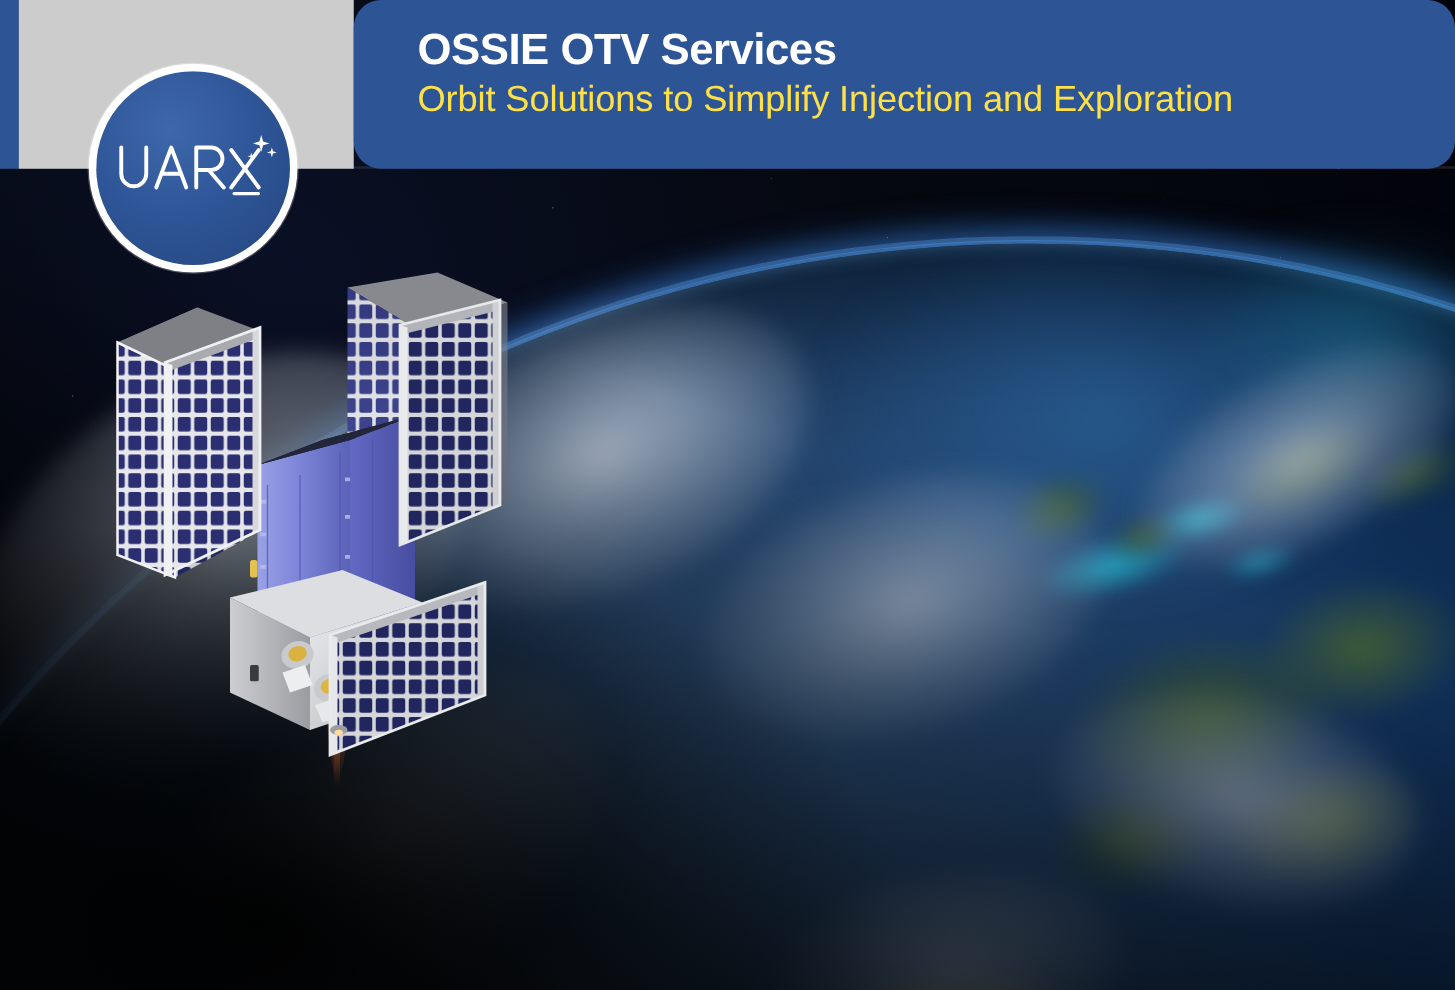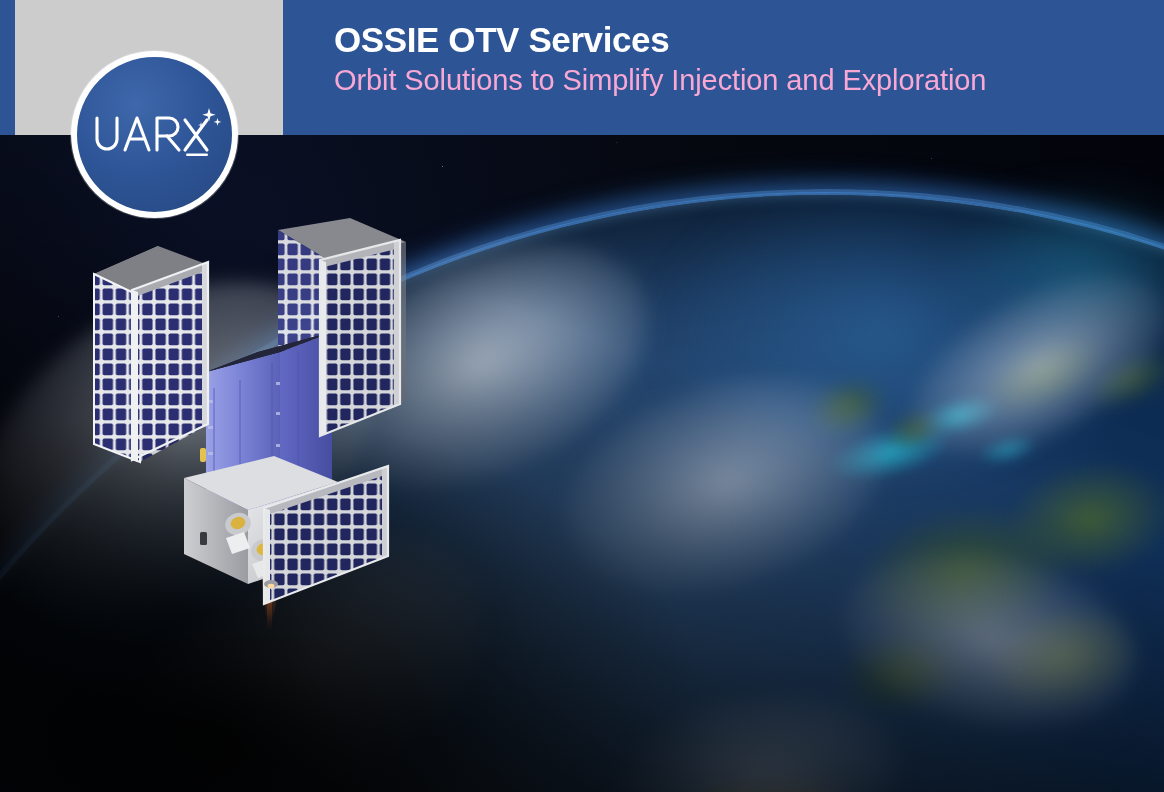--- a/index.html
+++ b/index.html
@@ -192,34 +192,34 @@
   .sat svg{ width:100%; height:100%; display:block; overflow:visible; }
 
   
   .header{
     position:absolute; left:0; top:0; width:1164px; height:135px;
     display:flex; align-items:stretch;
     z-index:30;
   }
   .hdr-edge{ width:15px; background:#2d5596; }
   .hdr-grey{ width:268px; background:#cccccc; }
-  .hdr-blue{ flex:1; background:#2d5596; position:relative; }
+  .hdr-blue{ flex:1; background:#2d5596; position:relative;border-radius:22px; }
   .hdr-text{
     position:absolute; left:51px; top:18px;
   }
   .hdr-title{
     color:#ffffff;
     font-size:35px;
     font-weight:700;
     letter-spacing:-0.4px;
     line-height:44px;
     white-space:nowrap;
   }
   .hdr-sub{
-    color:#f9a8d4;
+    color:#fde047;
     font-size:29px;
     font-weight:300;
     letter-spacing:-0.1px;
     line-height:36px;
     white-space:nowrap;
   }
 
   
   .logo{
     position:absolute; left:71px; top:51px;

